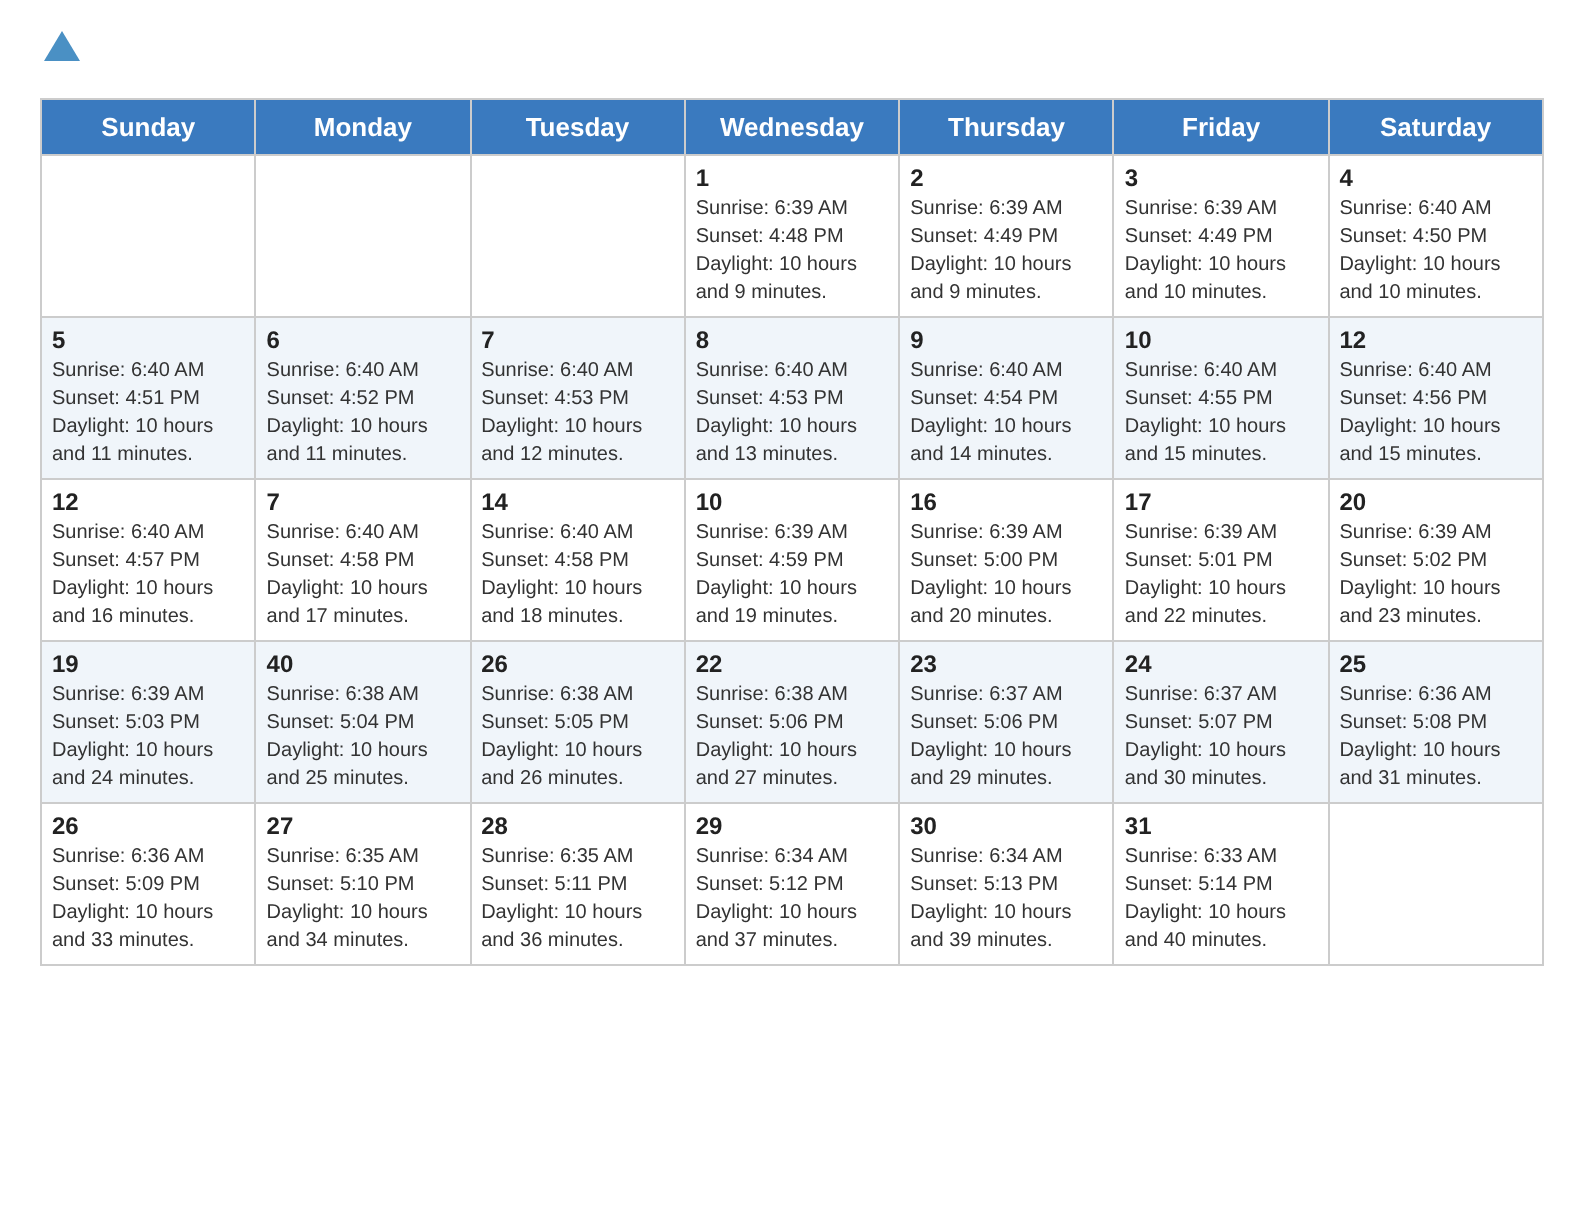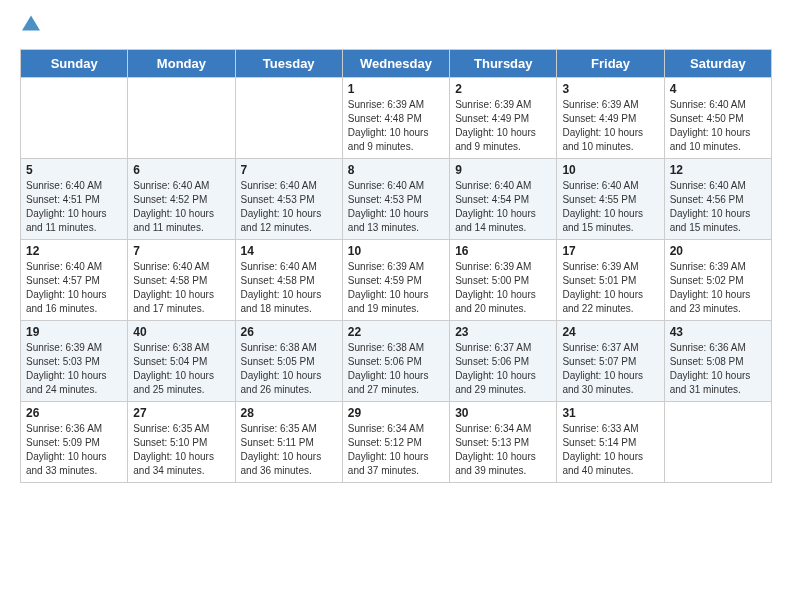--- a/index.html
+++ b/index.html
@@ -299,21 +299,21 @@
 and 29 minutes.</div>
           </td>
           <td>
             <span class="day-num">24</span>
             <div class="cell-text" style="white-space: pre-line;">Sunrise: 6:37 AM
 Sunset: 5:07 PM
 Daylight: 10 hours
 and 30 minutes.</div>
           </td>
           <td>
-            <span class="day-num">43</span>
+            <span class="day-num">25</span>
             <div class="cell-text" style="white-space: pre-line;">Sunrise: 6:36 AM
 Sunset: 5:08 PM
 Daylight: 10 hours
 and 31 minutes.</div>
           </td>
         </tr>
         <tr>
           <td>
             <span class="day-num">26</span>
             <div class="cell-text" style="white-space: pre-line;">Sunrise: 6:36 AM

